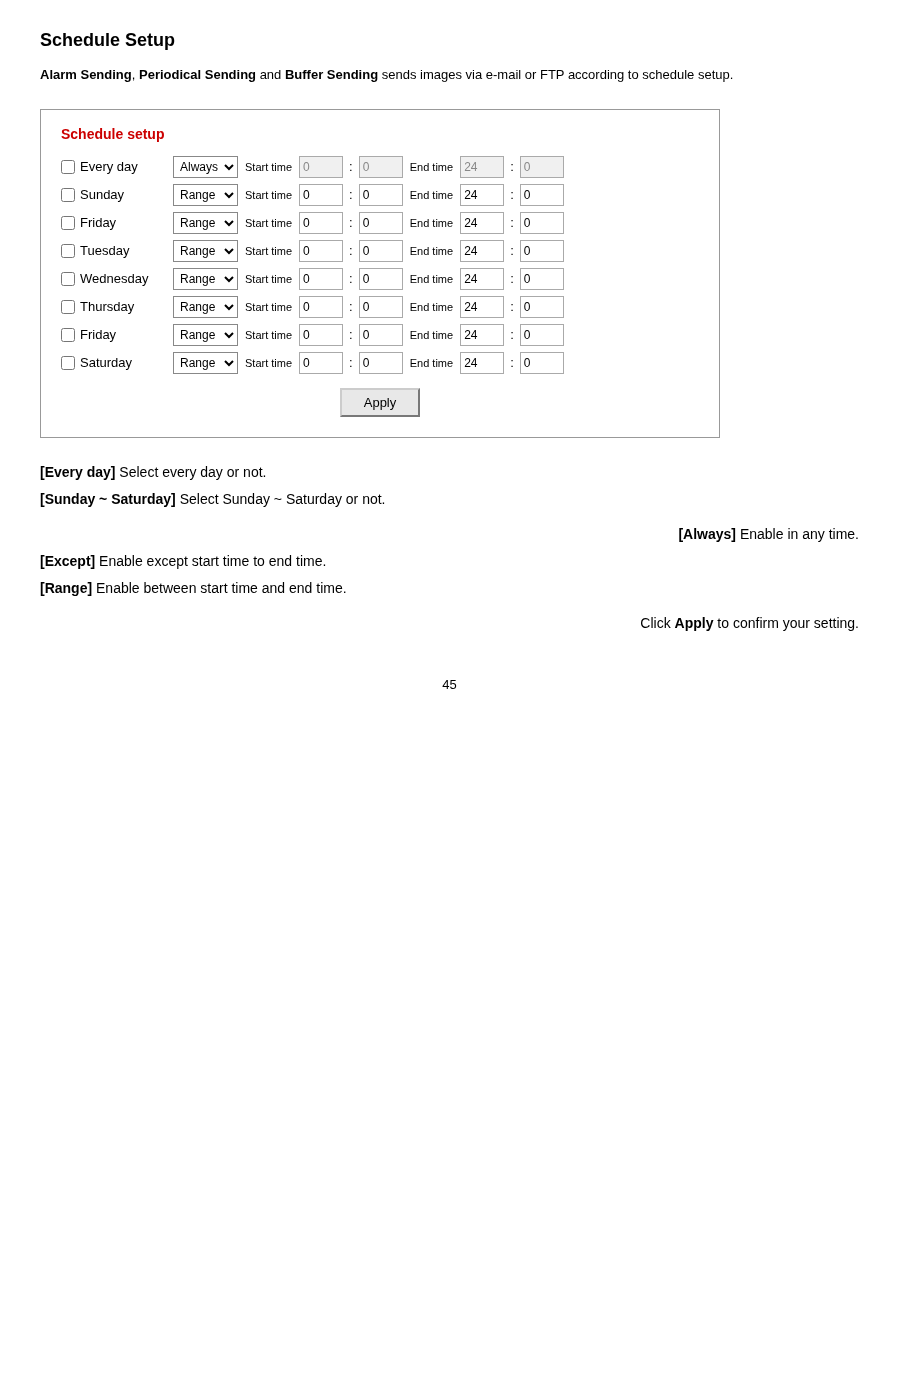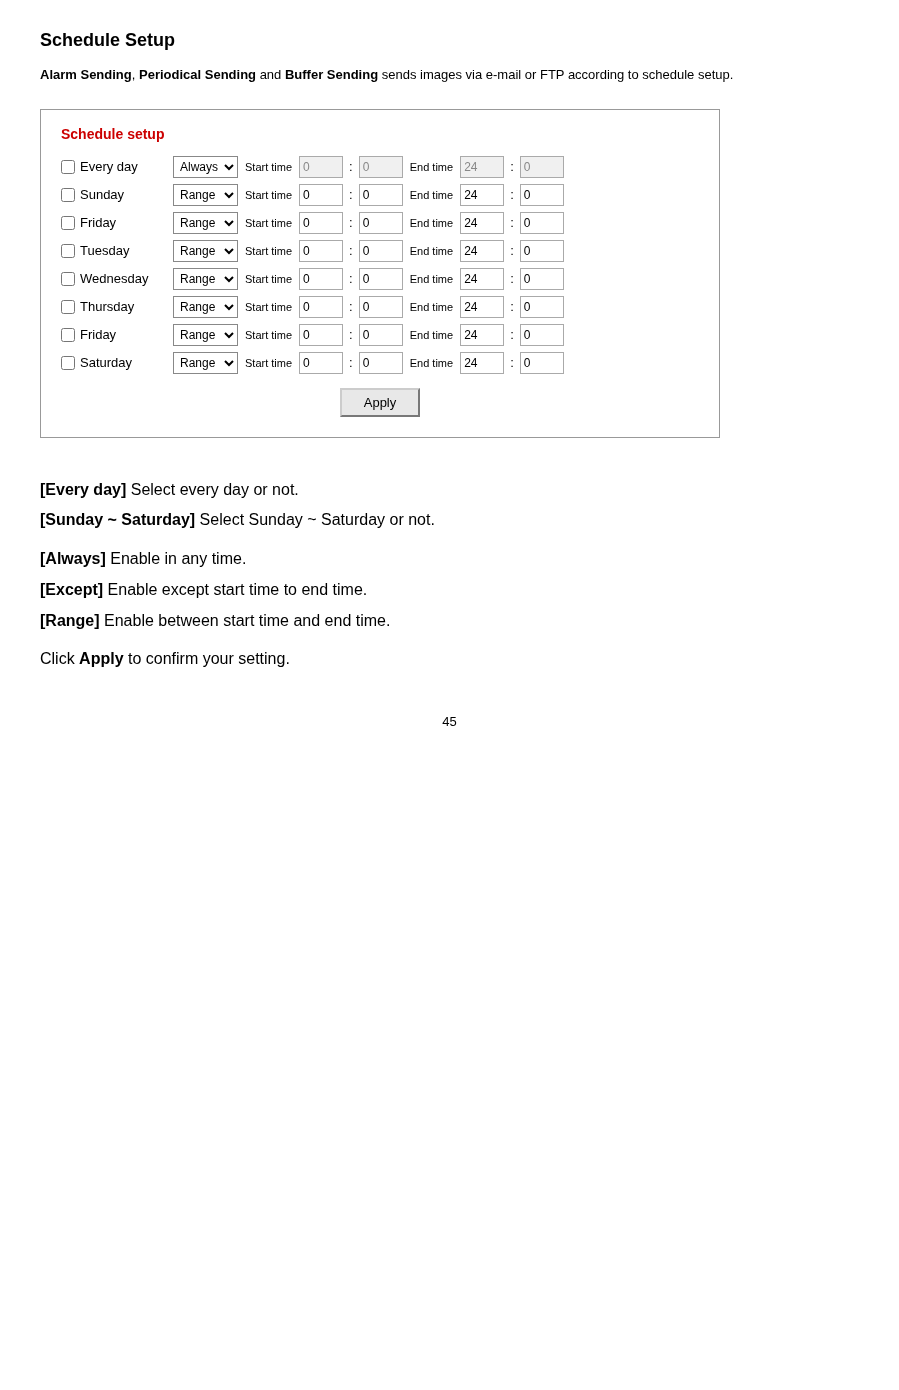--- a/index.html
+++ b/index.html
@@ -87,26 +87,26 @@
       margin-top: 14px;
     }
     .apply-btn {
       background: #e8e8e8;
       border: 2px outset #ccc;
       padding: 5px 22px;
       font-size: 13px;
       cursor: pointer;
     }
     .description {
-      font-size: 16px;
+      font-size: 14px;
       line-height: 1.8;
-      margin-top: 18px;
+      margin-top: 2px;
     }
     .description p { margin-bottom: 2px; }
-    .description .spaced { margin-top: 10px; }
+    .description .spaced { margin-top: 10px; text-align: right; }
     .page-num {
       text-align: center;
       margin-top: 40px;
       font-size: 13px;
     }
   </style>
 </head>
 <body>
 
 

